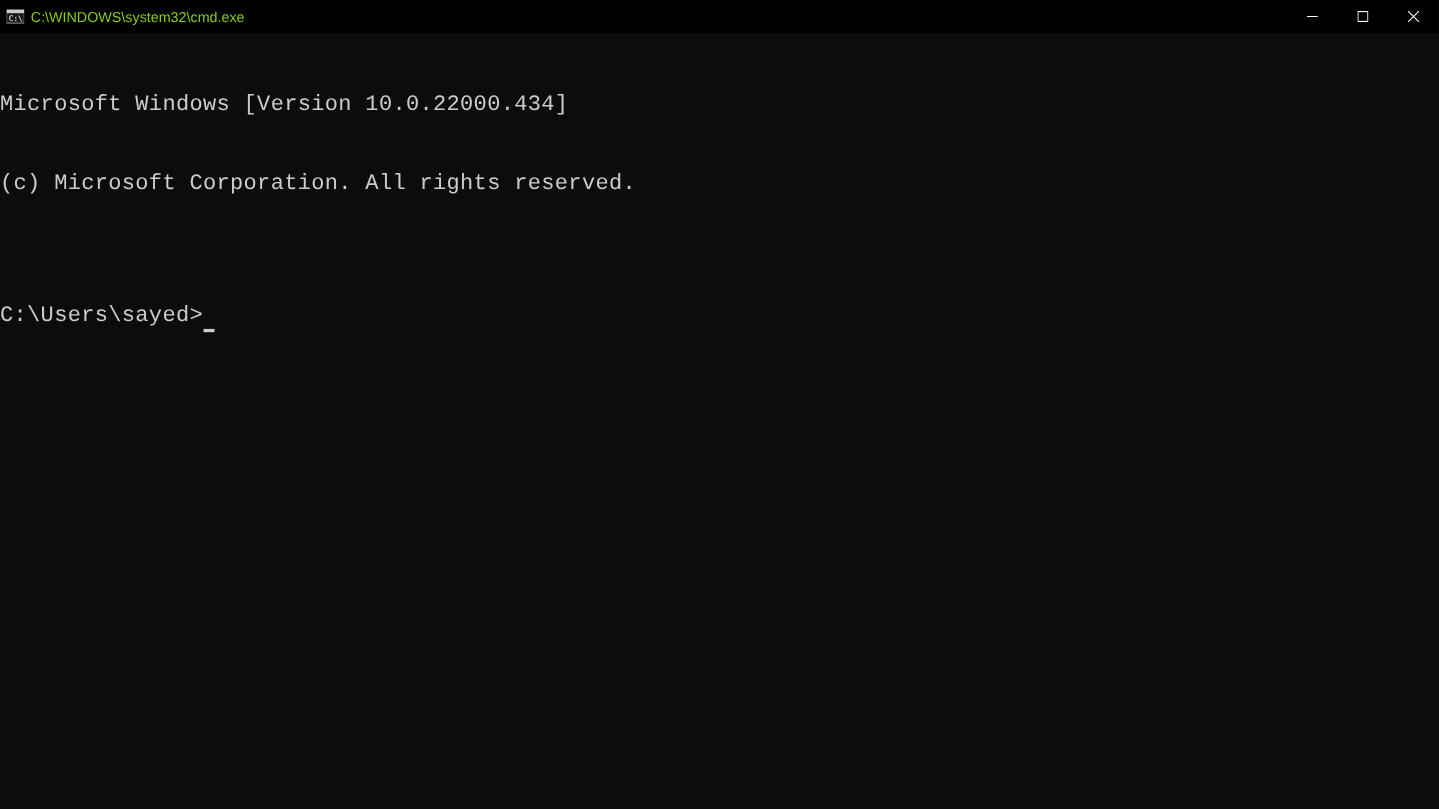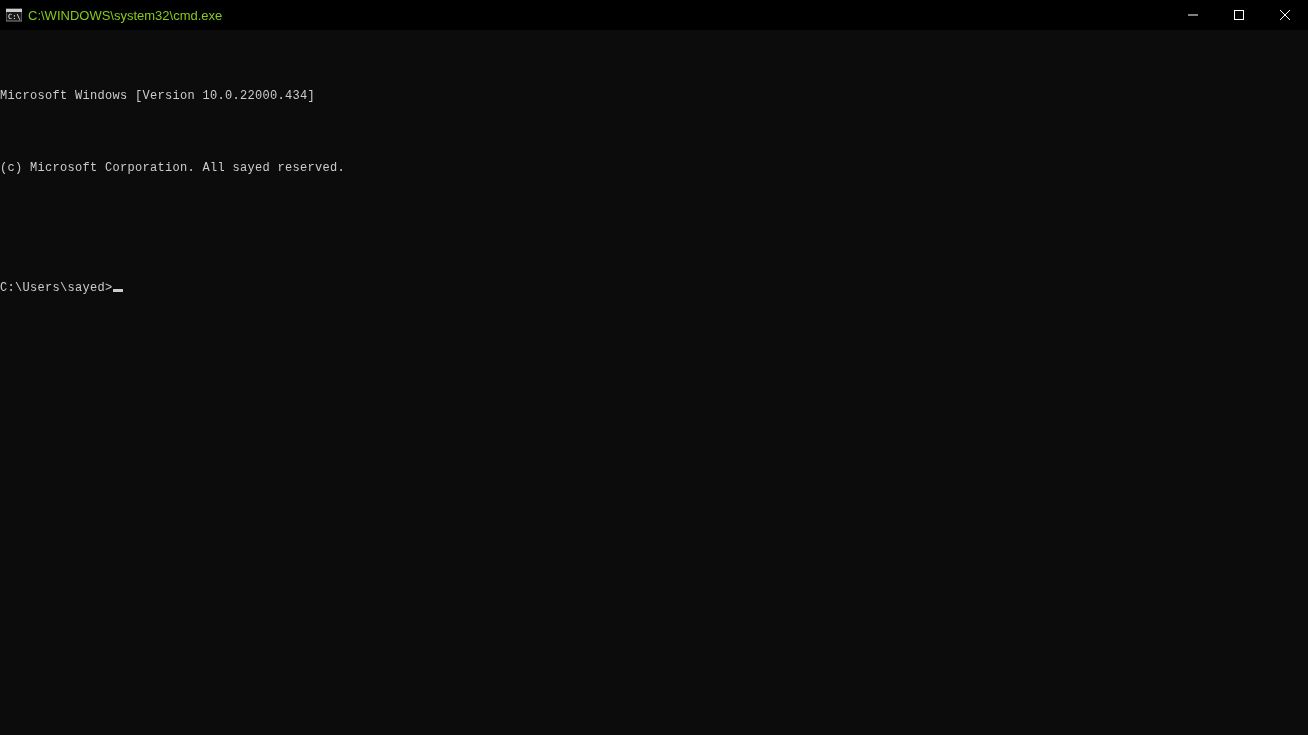--- a/index.html
+++ b/index.html
@@ -51,32 +51,32 @@
       align-items: center;
       justify-content: center;
       color: #ffffff;
       background: transparent;
       border: none;
       cursor: pointer;
     }
     .terminal {
       padding: 6px 0 0 0;
       color: #cccccc;
-      font-size: 12px;
+      font-size: 20px;
       line-height: 24px;
       letter-spacing: 0.3px;
       white-space: pre;
       font-family: Consolas, 'Courier New', monospace;
     }
     .terminal-line {
       white-space: pre;
     }
     .prompt-line {
       display: flex;
-      align-items: center;
+      align-items: flex-end;
     }
     .cursor {
       display: inline-block;
       width: 10px;
       height: 3px;
       background: #cccccc;
       margin-left: 0px;
       vertical-align: baseline;
       position: relative;
       top: 2px;
@@ -115,18 +115,18 @@
       <svg width="10" height="10" viewBox="0 0 10 10">
         <line x1="0" y1="0" x2="10" y2="10" stroke="#ffffff" stroke-width="1"></line>
         <line x1="10" y1="0" x2="0" y2="10" stroke="#ffffff" stroke-width="1"></line>
       </svg>
     </button>
   </div>
 </div>
 
 <div class="terminal">
   <div class="terminal-line">Microsoft Windows [Version 10.0.22000.434]</div>
-  <div class="terminal-line">(c) Microsoft Corporation. All sayed reserved.</div>
+  <div class="terminal-line">(c) Microsoft Corporation. All rights reserved.</div>
   <div class="terminal-line"></div>
   <div class="prompt-line">
     <span>C:\Users\sayed&gt;</span><span class="cursor"></span>
   </div>
 </div>
 
 </body></html>

